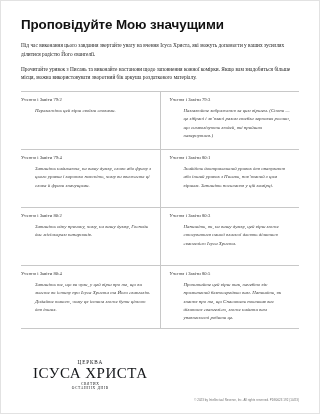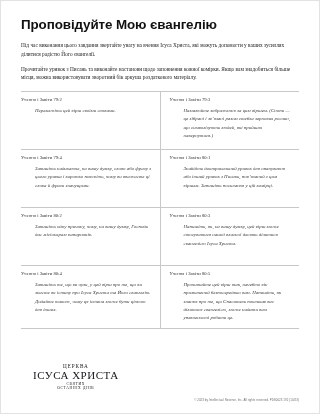--- a/index.html
+++ b/index.html
@@ -103,21 +103,21 @@
     line-height: 1.0;
   }
   .logo .l1 {
     display: block;
     font-size: 5.2px;
     letter-spacing: 0.9px;
     margin-bottom: 1.4px;
   }
   .logo .l2 {
     display: block;
-    font-size: 11px;
+    font-size: 15px;
     letter-spacing: 0.5px;
     margin-bottom: 1.6px;
   }
   .logo .l3 {
     display: block;
     font-size: 3.6px;
     letter-spacing: 0.7px;
     margin-bottom: 1px;
   }
   .logo .l4 {
@@ -134,21 +134,21 @@
     letter-spacing: 0.08px;
     font-family: "Liberation Sans", "DejaVu Sans", sans-serif;
     white-space: nowrap;
   }
 </style>
 </head>
 <body>
 
 <div class="page">
 
-  <h1 class="doc-title">Проповідуйте Мою євангелію</h1>
+  <h1 class="doc-title">Проповідуйте Мою значущими</h1>
 
   <p class="intro">Під час виконання цього завдання звертайте увагу на вчення Ісуса Христа, які можуть допомогти у ваших зусиллях ділитися радістю Його євангелії.</p>
 
   <p class="intro">Прочитайте уривок з Писань та виконайте настанови щодо заповнення кожної комірки. Якщо вам знадобиться більше місця, можна використовувати зворотний бік аркуша роздаткового матеріалу.</p>
 
   <table class="grid">
     <tbody>
       <tr>
         <td class="col-left">
           <p class="ref">Учення і Завіти 79:2</p>

